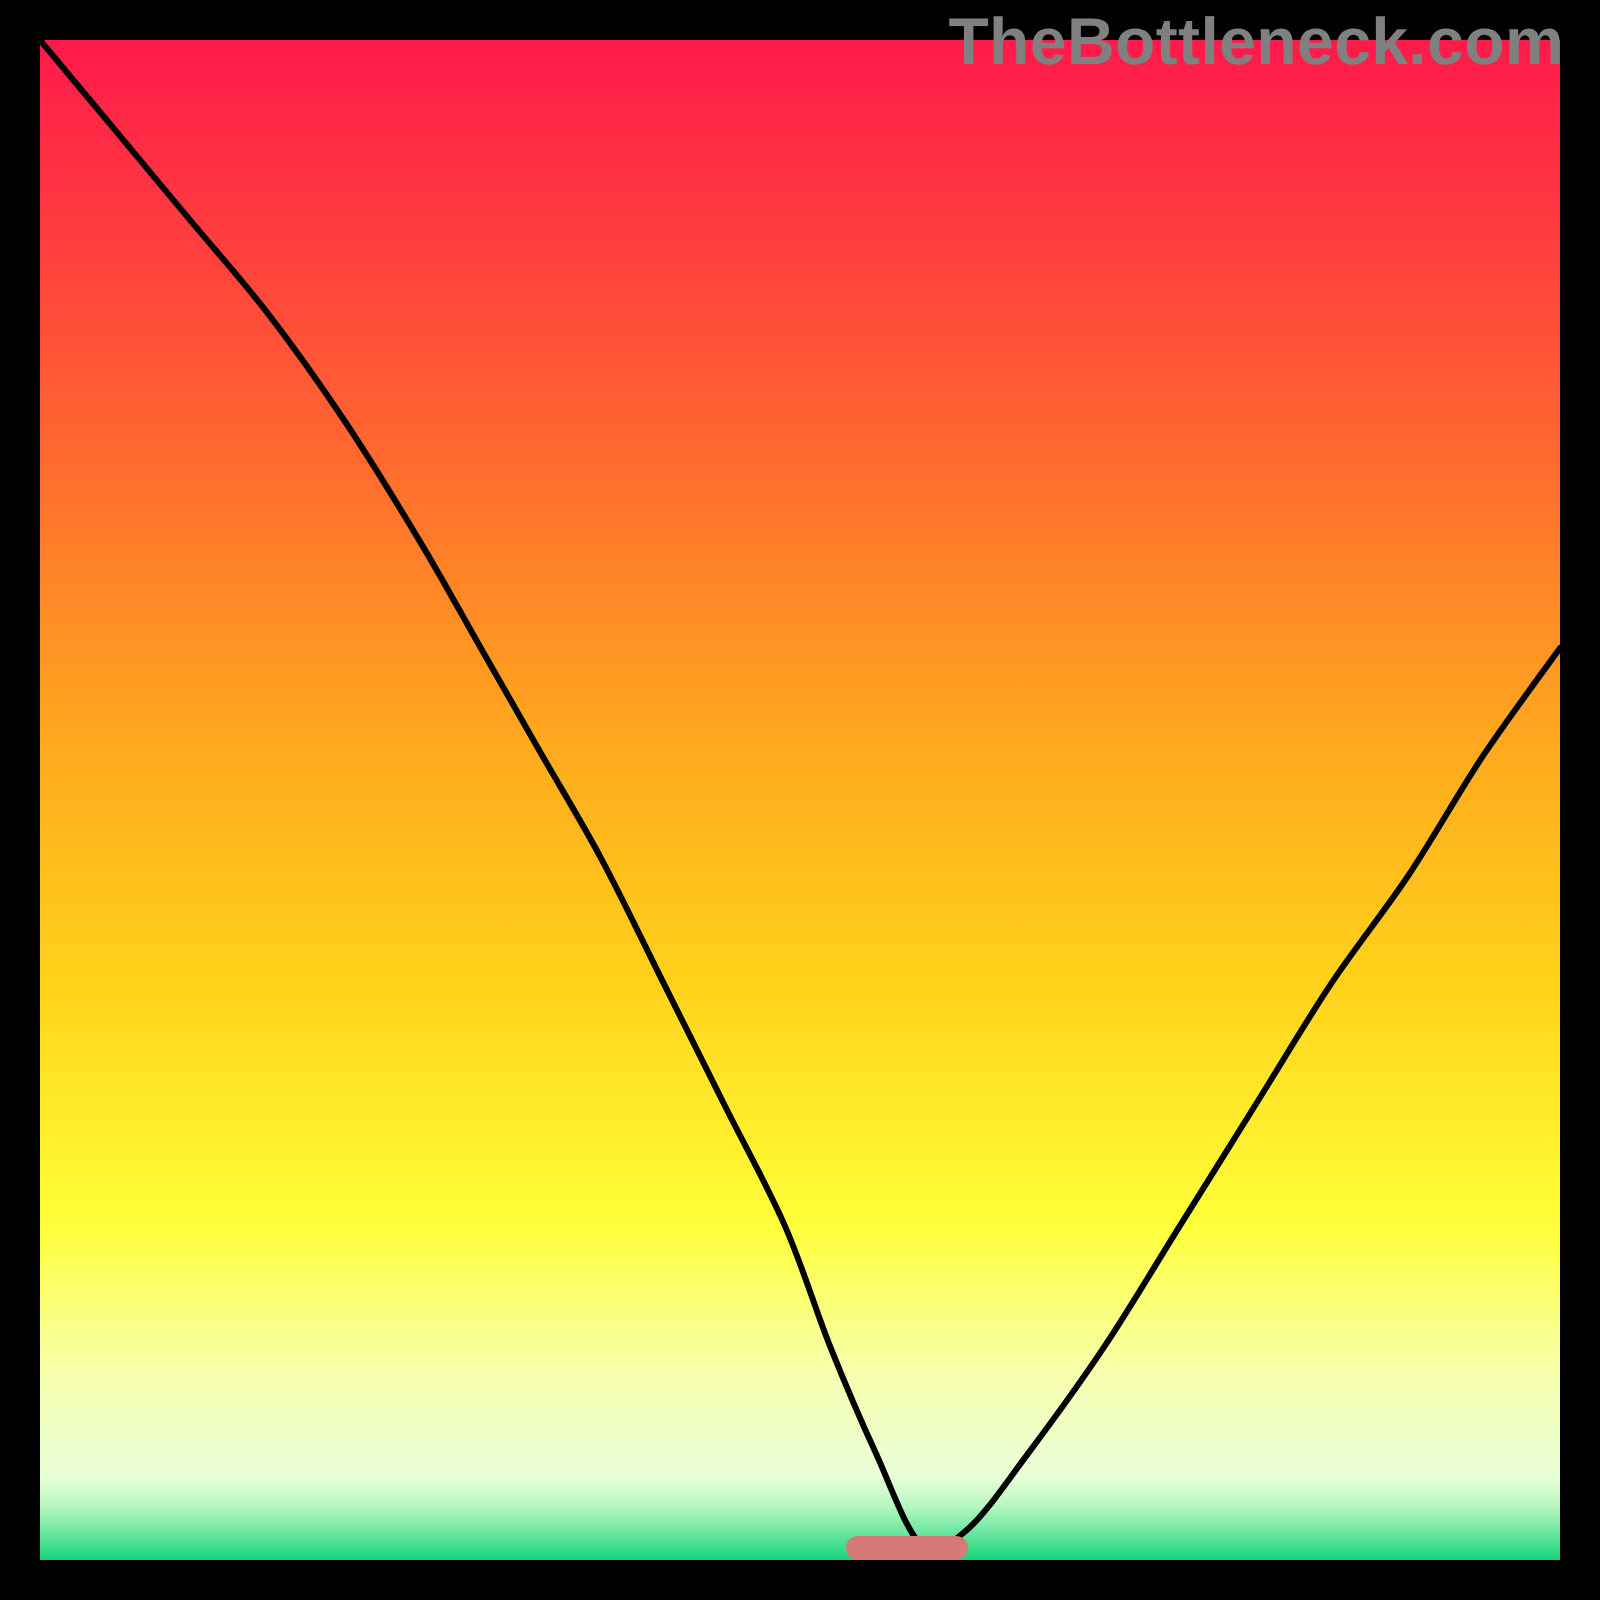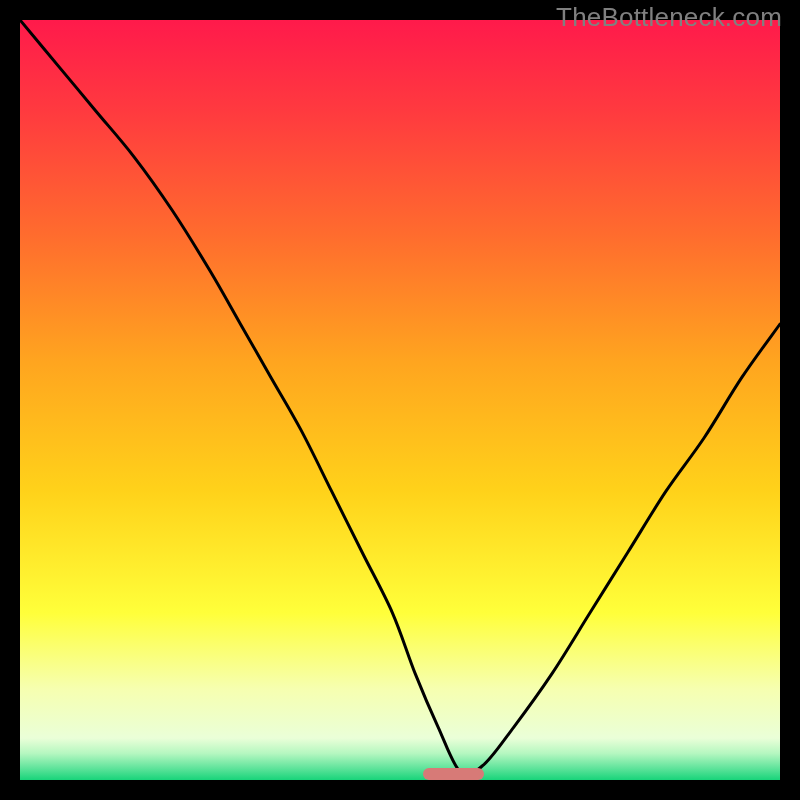--- a/index.html
+++ b/index.html
@@ -24,22 +24,22 @@
     left: 20px;
     top: 20px;
     width: 760px;
     height: 760px;
   }
   .watermark {
     position: absolute;
     top: 2px;
     right: 18px;
     color: #808080;
-    font-size: 26px;
-    font-weight: 400;
+    font-size: 33px;
+    font-weight: 700;
     letter-spacing: 0.2px;
   }
   .overlay-svg {
     position: absolute;
     left: 0;
     top: 0;
     width: 760px;
     height: 760px;
   }
   .marker {

